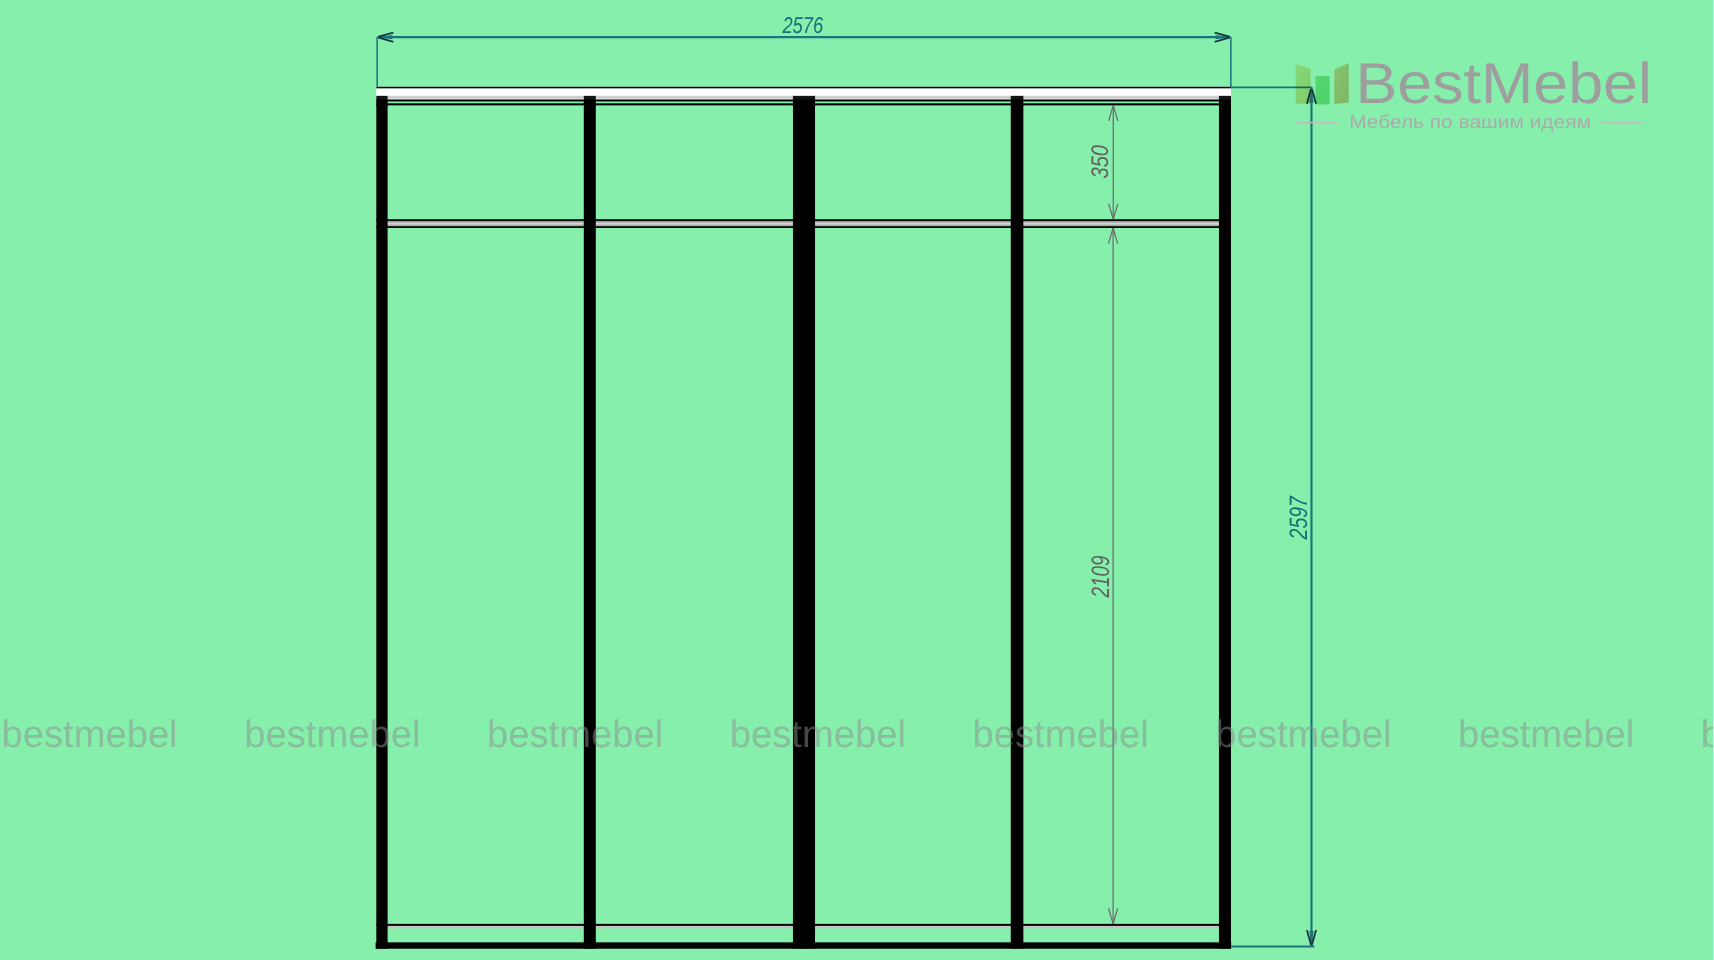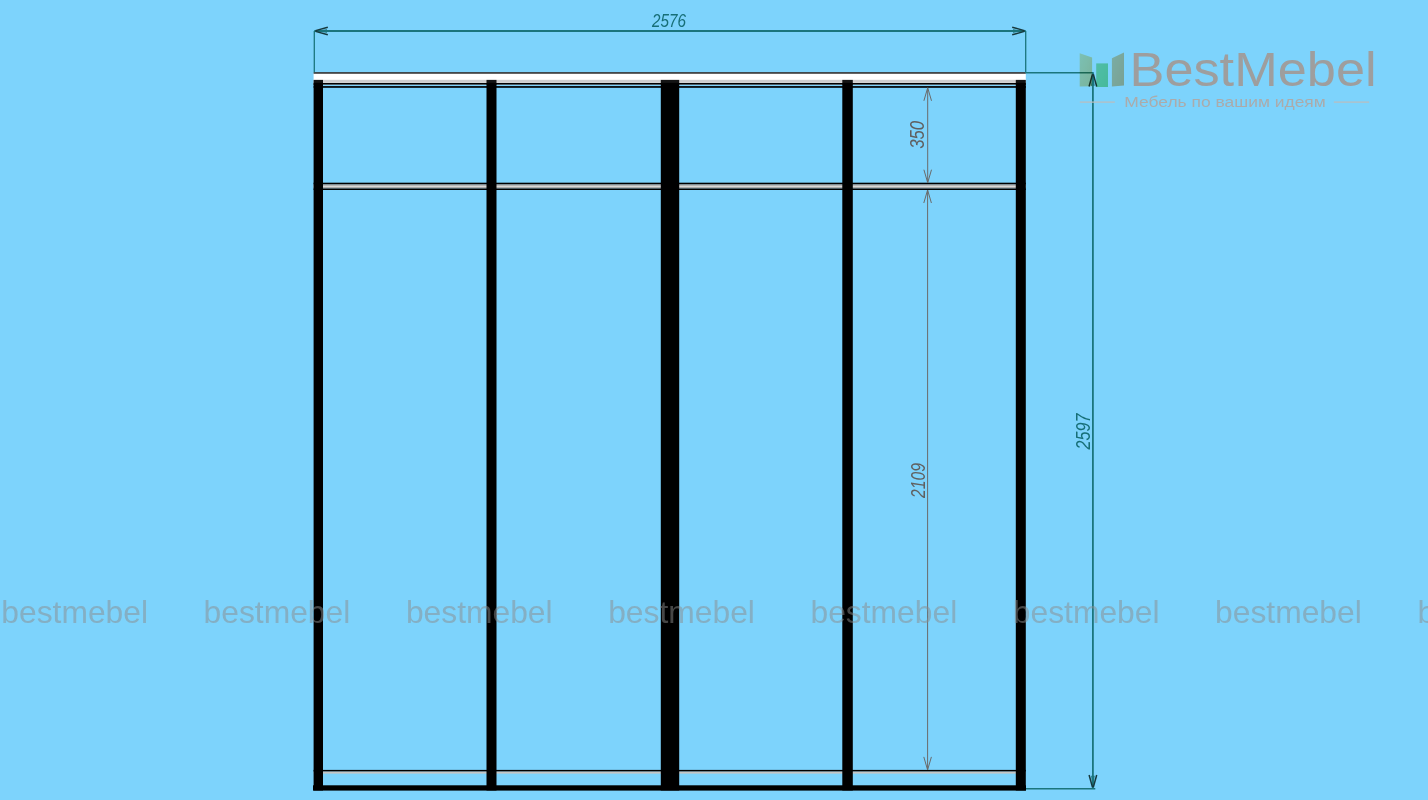--- a/index.html
+++ b/index.html
@@ -1,16 +1,16 @@
 <!DOCTYPE html>
 <html><head>
 <meta charset="utf-8">
 <style>
   html,body{margin:0;padding:0;background:#fff;}
-  .page{position:relative;width:1428px;height:800px;background:#7dd3fc;overflow:hidden;font-family:"Liberation Sans",sans-serif;}
+  .page{position:relative;width:1428px;height:800px;background:#86efac;overflow:hidden;font-family:"Liberation Sans",sans-serif;}
 </style>
 </head>
 <body>
 <div class="page">
 <svg width="1428" height="800" viewBox="0 0 1428 800" xmlns="http://www.w3.org/2000/svg">
   <defs>
     <linearGradient id="gradL" x1="0" y1="0" x2="1" y2="1">
       <stop offset="0" stop-color="#fce9b6"></stop>
       <stop offset="1" stop-color="#f8d89d"></stop>
     </linearGradient>

